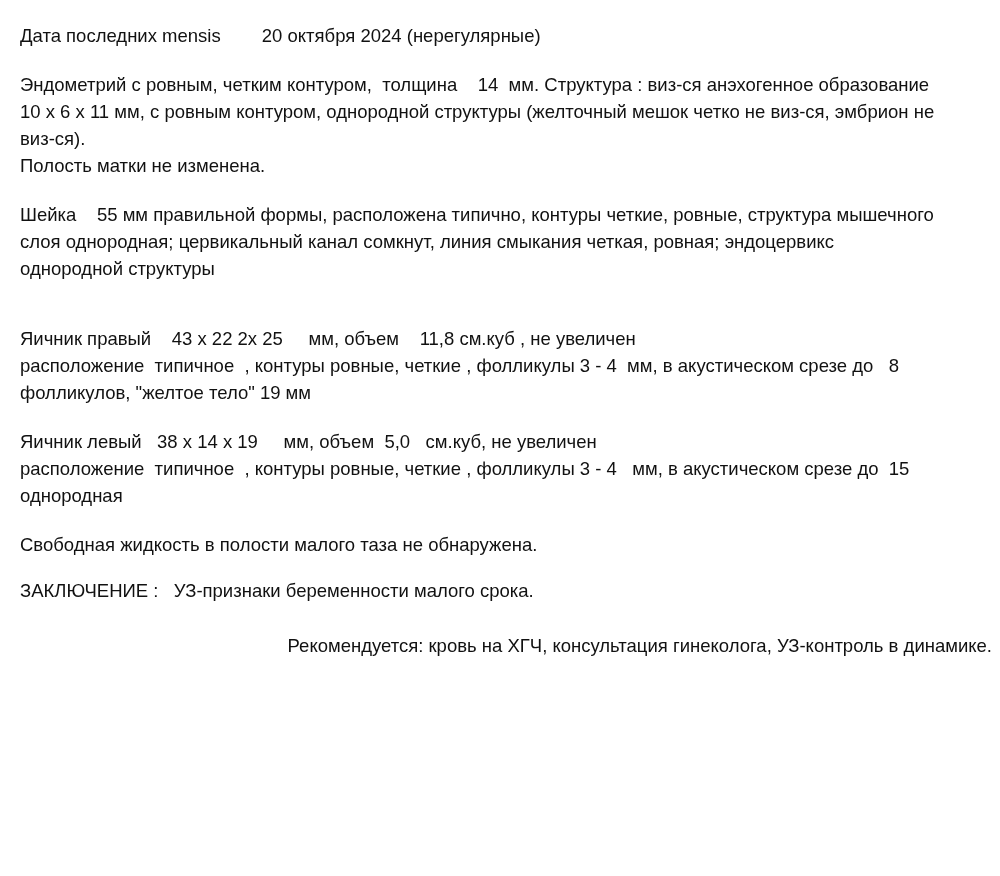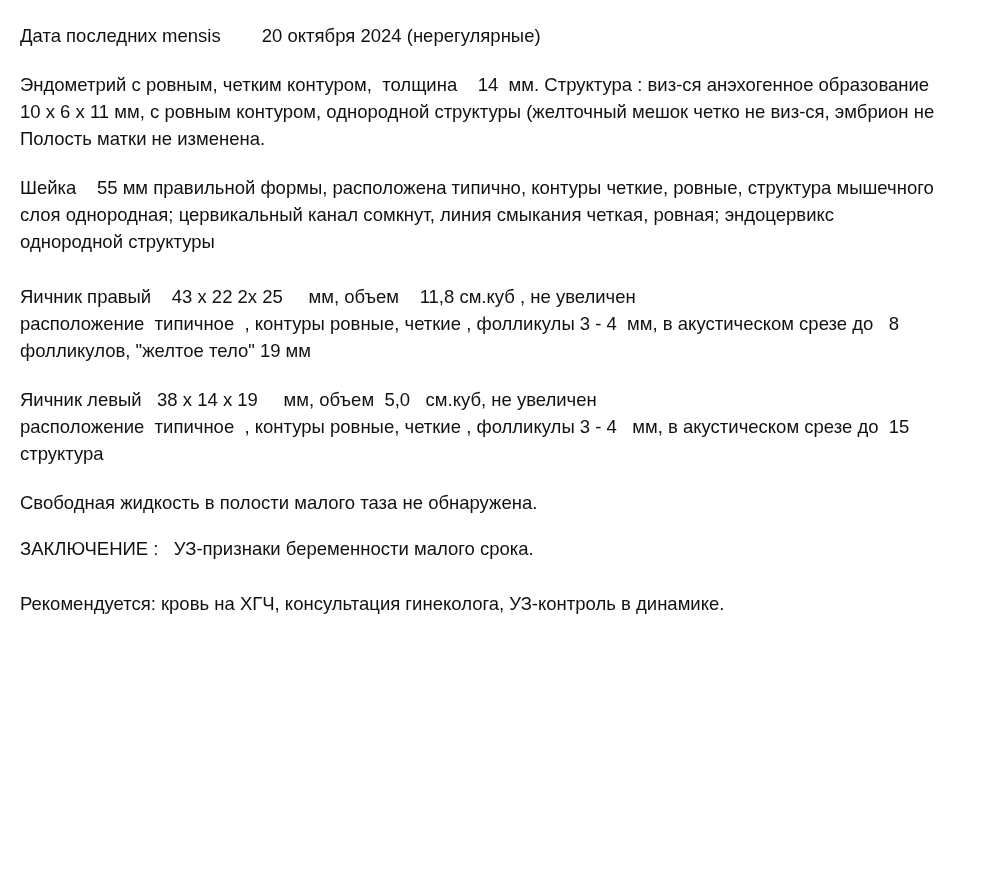--- a/index.html
+++ b/index.html
@@ -24,58 +24,59 @@
   .line {
     white-space: pre;
     line-height: 27px;
     height: 27px;
     overflow: visible;
   }
   .section { margin: 0; }
   .sec-uterus        { margin-top: 26px; }
   .sec-endometrium   { margin-top: 22px; }
   .sec-cervix        { margin-top: 22px; }
-  .sec-right-ovary   { margin-top: 28px; }
+  .sec-right-ovary   { margin-top: 43px; }
   .sec-left-ovary    { margin-top: 22px; }
   .sec-tubes-fluid   { margin-top: 22px; }
   .sec-conclusion    { margin-top: 19px; }
-  .sec-recommendation{ margin-top: 28px; }
+  .sec-recommendation{ margin-top: 28px; text-align: right; }
 </style>
 </head>
 <body>
 
 <div class="report">
 
   <div class="section sec-anamnesis">
     <div class="line">Дата последних mensis        20 октября 2024 (нерегулярные)</div>
   </div>
 
 
   <div class="section sec-endometrium">
     <div class="line">Эндометрий с ровным, четким контуром,  толщина    14  мм. Структура : виз-ся анэхогенное образование</div>
     <div class="line">10 х 6 х 11 мм, с ровным контуром, однородной структуры (желточный мешок четко не виз-ся, эмбрион не</div>
+    <div class="line">виз-ся).</div>
     <div class="line">Полость матки не изменена.</div>
   </div>
 
   <div class="section sec-cervix">
     <div class="line">Шейка    55 мм правильной формы, расположена типично, контуры четкие, ровные, структура мышечного</div>
     <div class="line">слоя однородная; цервикальный канал сомкнут, линия смыкания четкая, ровная; эндоцервикс</div>
     <div class="line">однородной структуры</div>
   </div>
 
   <div class="section sec-right-ovary">
     <div class="line">Яичник правый    43 х 22 2х 25     мм, объем    11,8 см.куб , не увеличен</div>
     <div class="line">расположение  типичное  , контуры ровные, четкие , фолликулы 3 - 4  мм, в акустическом срезе до   8</div>
     <div class="line">фолликулов, "желтое тело" 19 мм</div>
   </div>
 
   <div class="section sec-left-ovary">
     <div class="line">Яичник левый   38 х 14 х 19     мм, объем  5,0   см.куб, не увеличен</div>
     <div class="line">расположение  типичное  , контуры ровные, четкие , фолликулы 3 - 4   мм, в акустическом срезе до  15</div>
-    <div class="line">структура</div>
+    <div class="line">однородная</div>
   </div>
 
   <div class="section sec-tubes-fluid">
     <div class="line">Свободная жидкость в полости малого таза не обнаружена.</div>
   </div>
 
   <div class="section sec-conclusion">
     <div class="line">ЗАКЛЮЧЕНИЕ :   УЗ-признаки беременности малого срока.</div>
   </div>
 

